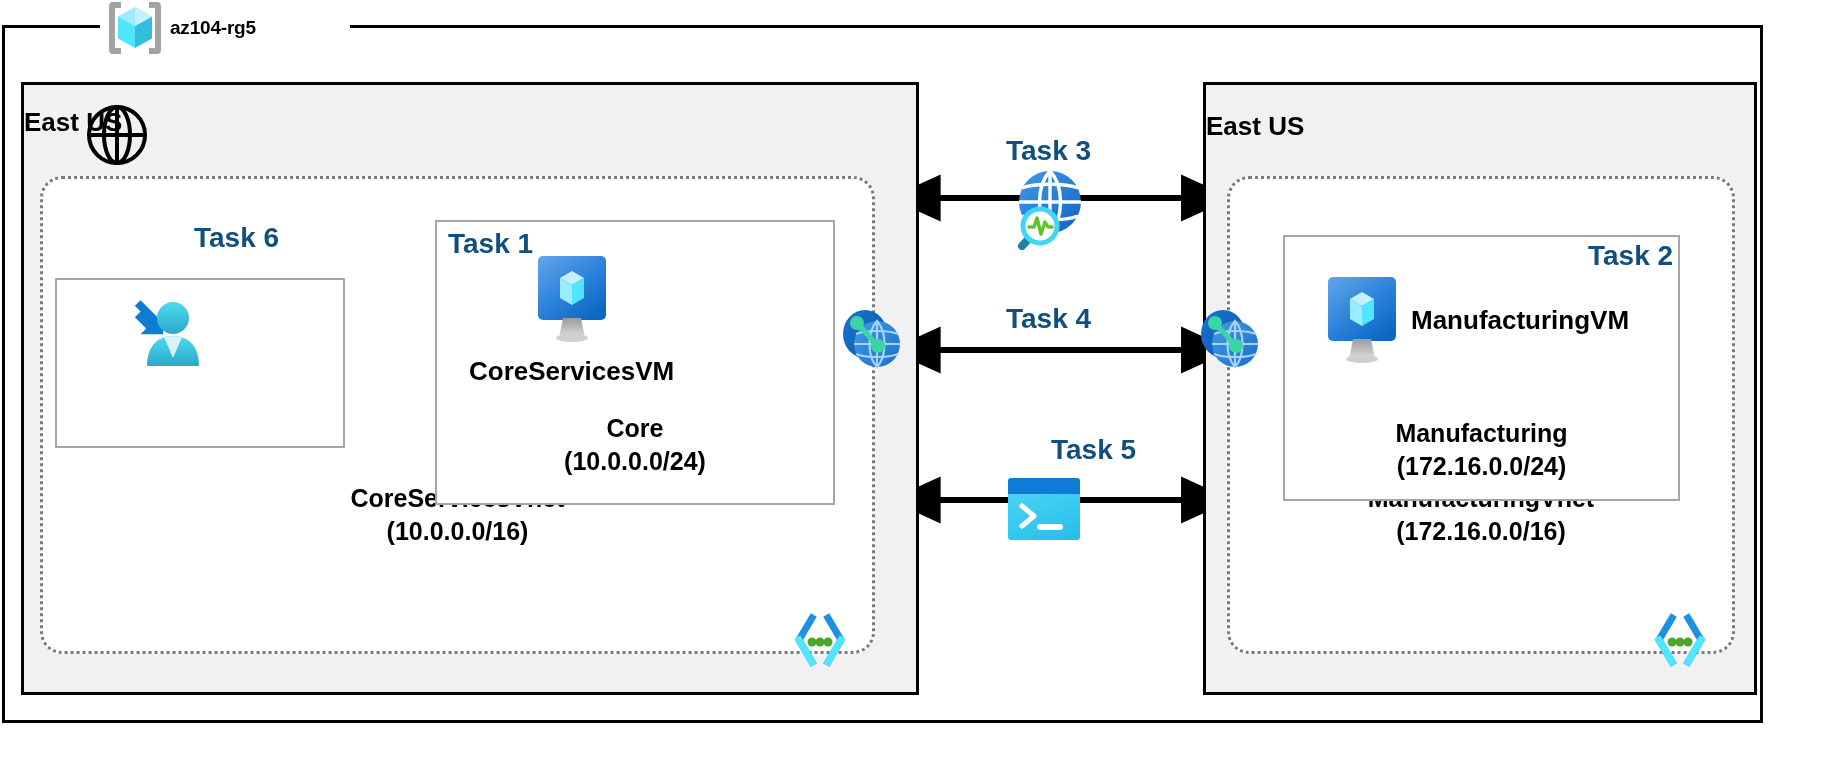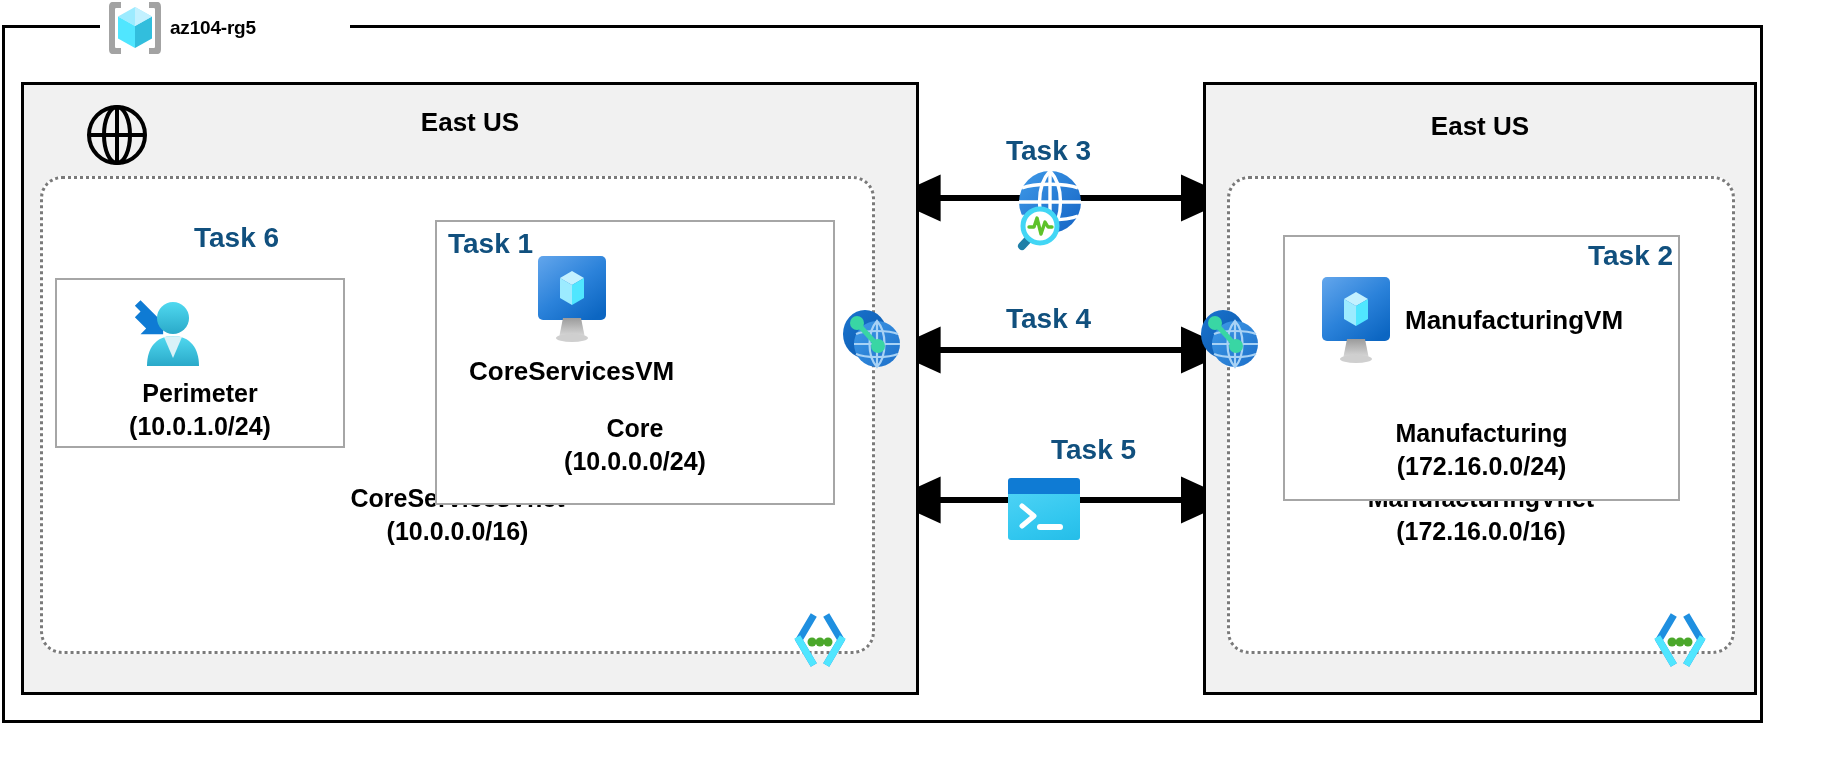--- a/index.html
+++ b/index.html
@@ -32,21 +32,21 @@
   .rg-icon{position:relative;width:62px;height:58px;flex:0 0 auto;}
 
   
   .region{
     position:absolute;background:#f1f1f1;border:3px solid #000;
     box-sizing:border-box;
   }
   #region-left{left:21px;top:82px;width:898px;height:613px;}
   #region-right{left:1203px;top:82px;width:554px;height:613px;}
   .region-title{
-    position:absolute;left:0;right:0;top:22px;text-align:center;
+    position:absolute;left:0;right:0;top:22px;text-align:left;
     font-size:26px;font-weight:bold;color:#000;
   }
   #region-right .region-title{top:26px;}
 
   
   .vnet{
     position:absolute;background:#ffffff;
     border:3px dotted #7a7a7a;border-radius:22px;box-sizing:border-box;
   }
   #vnet-core{left:40px;top:176px;width:835px;height:478px;}
@@ -86,21 +86,21 @@
   .subnet-caption{
     position:absolute;left:0;right:0;text-align:center;
     font-size:25px;font-weight:bold;color:#000;line-height:1.3;
   }
   #perimeter-caption{top:97px;}
   #core-caption{top:190px;}
   #manufacturing-caption{top:180px;}
 
   .vm-row{position:absolute;display:flex;align-items:center;gap:14px;}
   #corevm-row{left:32px;top:34px;flex-direction:column;}
-  #manufacturingvm-row{left:34px;top:40px;gap:12px;}
+  #manufacturingvm-row{left:40px;top:40px;gap:12px;}
   .vm-name{font-size:26px;font-weight:bold;color:#000;white-space:nowrap;}
 
   
   .vm-icon{position:relative;width:74px;height:86px;flex:0 0 auto;}
 
   
   .bastion-icon{position:relative;width:84px;height:72px;}
 
   
   #internet-globe{position:absolute;left:86px;top:104px;width:62px;height:62px;}
@@ -206,24 +206,20 @@
 
         <path d="M30,2 L38,2 L38,26 L46,26 L30,42 L14,26 L22,26 L22,10 L30,10 Z" transform="rotate(-45 30 22)" fill="#0f7bd4"></path>
 
         <circle cx="54" cy="20" r="16" fill="url(#gBastion)"></circle>
 
         <path d="M54,38 C71,38 80,50 80,68 L28,68 C28,50 37,38 54,38 Z" fill="url(#gBastion)"></path>
 
         <path d="M45,39 L54,60 L63,39 C60,38 48,38 45,39 Z" fill="#d9f2f8"></path>
       </svg>
     </span>
-    <div id="perimeter-caption" class="subnet-caption">
-      <span>Perimeter</span><br>
-      <span>(10.0.1.0/24)</span>
-    </div>
   </div>
 
   <div id="subnet-core" class="subnet z-region">
     <div id="corevm-row" class="vm-row">
       <span class="vm-icon">
         <svg viewBox="0 0 74 86" width="74" height="86">
           <defs>
             <linearGradient id="gVm1" x1="0" y1="0" x2="0.8" y2="1">
               <stop offset="0%" stop-color="#63a6ec"></stop>
               <stop offset="55%" stop-color="#2b82da"></stop>

